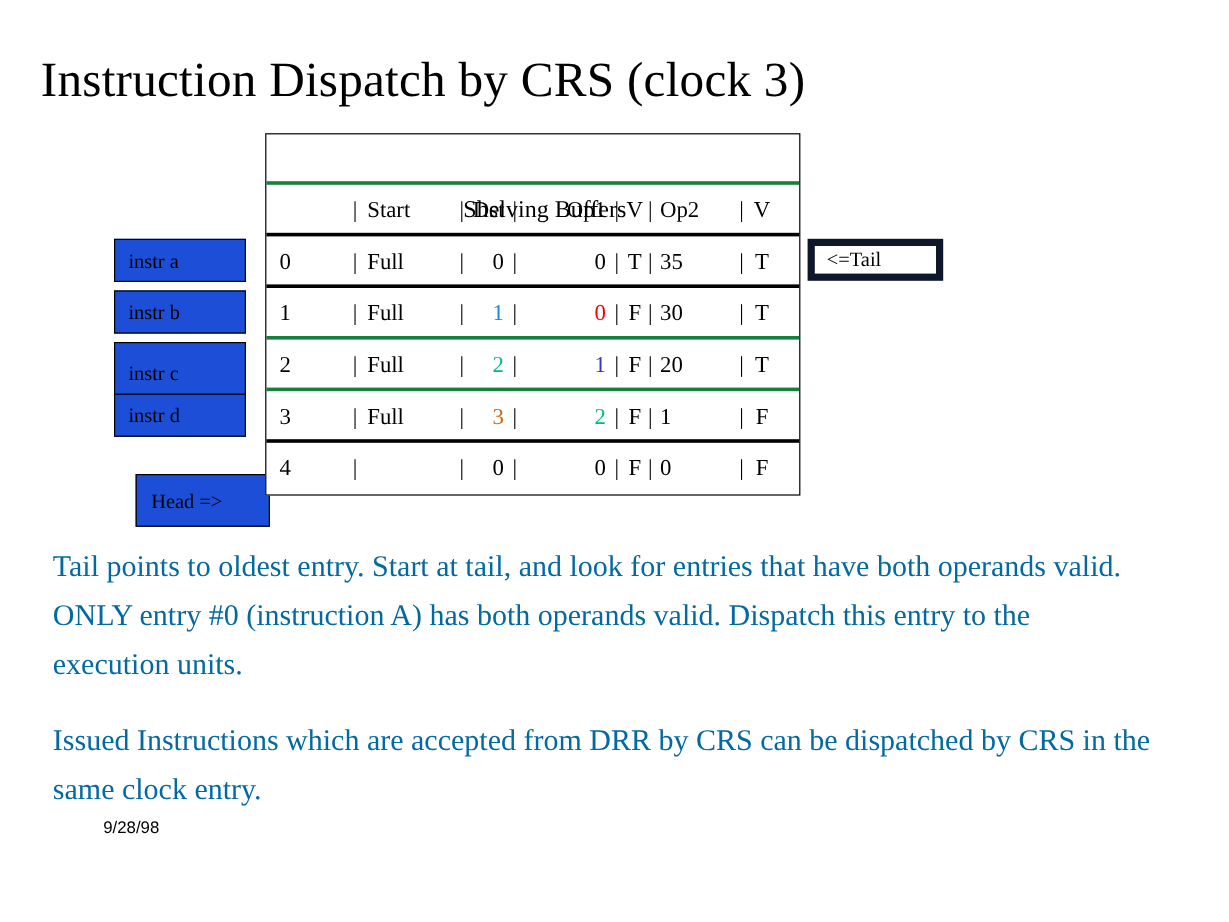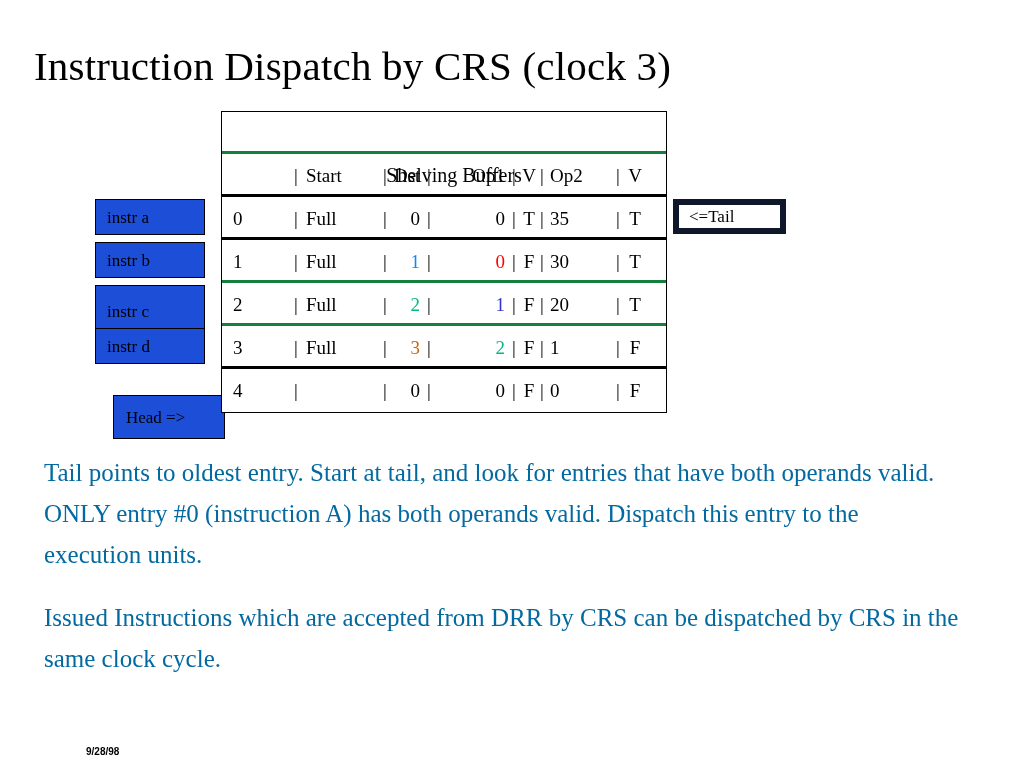--- a/index.html
+++ b/index.html
@@ -126,24 +126,23 @@
     line-height: 41px;
     color: #0369a1;
   }
   #para-1 { left: 44px; top: 452px; width: 900px; }
   #para-2 { left: 44px; top: 597px; width: 920px; }
 
   
   #footer-date {
     position: absolute;
     left: 86px;
-    top: 746px;
-    font-size: 10px;
+    top: 681px;
+    font-size: 14px;
     font-family: "Liberation Sans", "DejaVu Sans", sans-serif;
-    font-weight: bold;
   }
 </style>
 </head>
 <body>
 
 <div id="slide-title">Instruction Dispatch by CRS  (clock 3)</div>
 
 <div class="instr-box" id="instr-box-a">
   <span>instr  a</span>
 </div>
@@ -261,15 +260,15 @@
     <span class="cell c-v1">F</span>
     <span class="cell c-sep5">|</span>
     <span class="cell c-op2">0</span>
     <span class="cell c-sep6">|</span>
     <span class="cell c-v2">F</span>
   </div>
 
 </div>
 
 <div class="para" id="para-1">Tail points to oldest entry.  Start at tail, and look for entries that have both operands valid.  ONLY entry #0 (instruction A) has both operands valid.  Dispatch this entry to the execution units.</div>
-<div class="para" id="para-2">Issued Instructions which are accepted from DRR by CRS can be dispatched by CRS in the same clock cycle.</div>
+<div class="para" id="para-2">Issued Instructions which are accepted from DRR by CRS can be dispatched by CRS in the same clock entry.</div>
 
 <div id="footer-date">9/28/98</div>
 
 </body></html>

